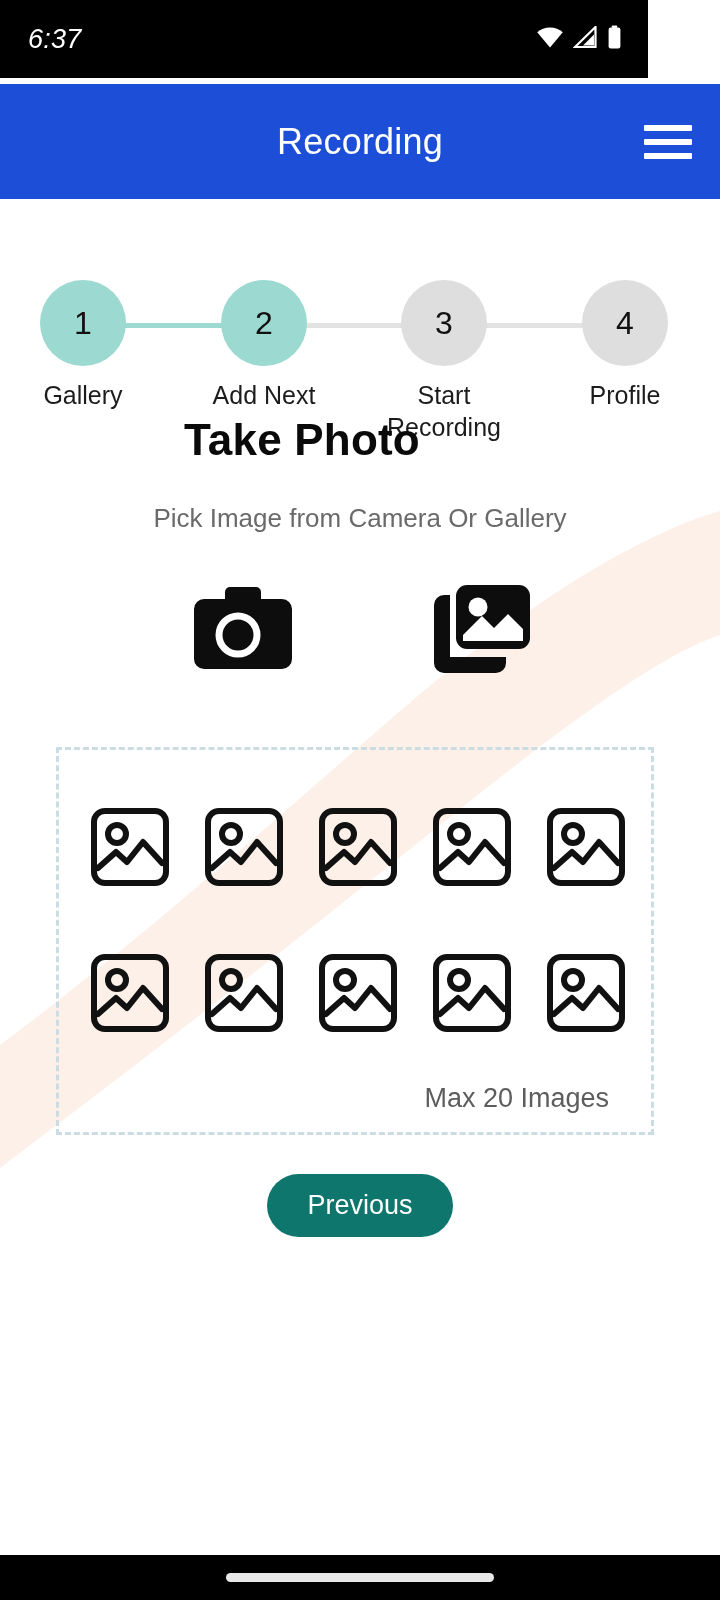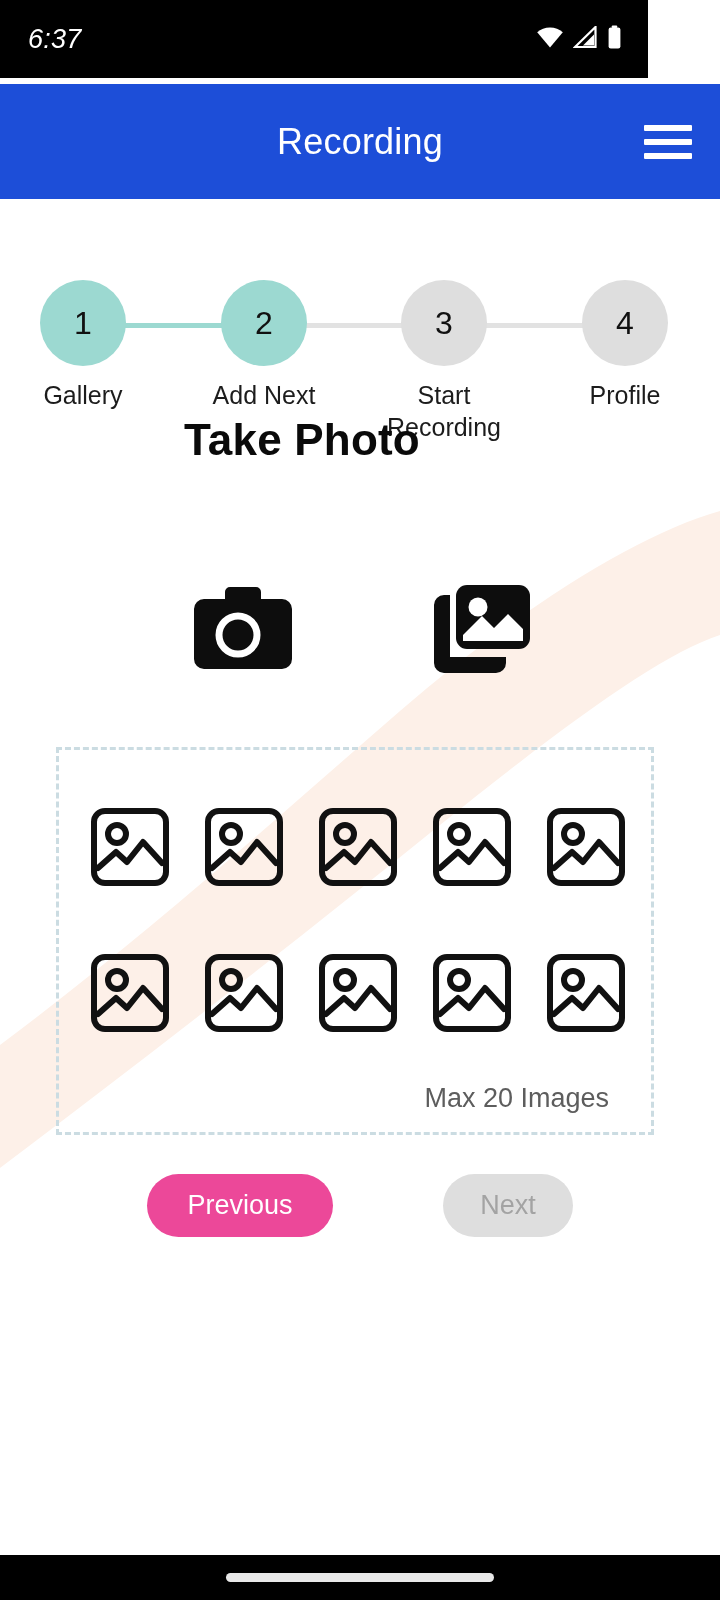--- a/index.html
+++ b/index.html
@@ -242,21 +242,21 @@
     border: none;
     border-radius: 32px;
     font-size: 27px;
     font-family: "Liberation Sans", sans-serif;
     height: 63px;
     cursor: pointer;
     padding: 0 30px;
     line-height: 63px;
   }
   .btn-prev {
-    background: #ec4899;
+    background: #0f766e;
     color: #ffffff;
     min-width: 186px;
   }
   .btn-next {
     background: #DEDEDE;
     color: #A3A3A3;
     min-width: 130px;
   }
 
   
@@ -353,20 +353,21 @@
 
       <div class="step" style="left:555px;">
         <div class="step-circle inactive">
           <span>4</span>
         </div>
         <div class="step-label">Profile</div>
       </div>
     </div>
 
     <div class="page-title">Take Photo</div>
+    <div class="page-sub">Pick Image from Camera Or Gallery</div>
 
     <div class="pickers">
       <div class="picker-btn">
         <span>
           <svg width="108" height="92" viewBox="0 0 108 92">
             <path d="M36 4 h36 a5 5 0 0 1 5 5 v7 h21 a10 10 0 0 1 10 10 v50 a10 10 0 0 1 -10 10 h-78 a10 10 0 0 1 -10 -10 v-50 a10 10 0 0 1 10 -10 h21 v-7 a5 5 0 0 1 5 -5 z" fill="#0d0d0d"></path>
             <circle cx="54" cy="52" r="19" fill="none" stroke="#ffffff" stroke-width="7"></circle>
           </svg>
         </span>
       </div>
@@ -458,21 +459,20 @@
               <path d="M9 62 L27 46 L38 56 L54 36 L73 57" fill="none" stroke="#111" stroke-width="6" stroke-linejoin="round" stroke-linecap="round"></path>
             </svg>
         </div>
       </div>
 
       <div class="max-note">Max 20 Images</div>
     </div>
 
     <div class="actions">
       <button class="btn btn-prev">Previous</button>
-      <button class="btn btn-next">Next</button>
     </div>
 
   </div>
 
   <div class="navbar">
     <div class="nav-pill"></div>
   </div>
 
 </div>
 

